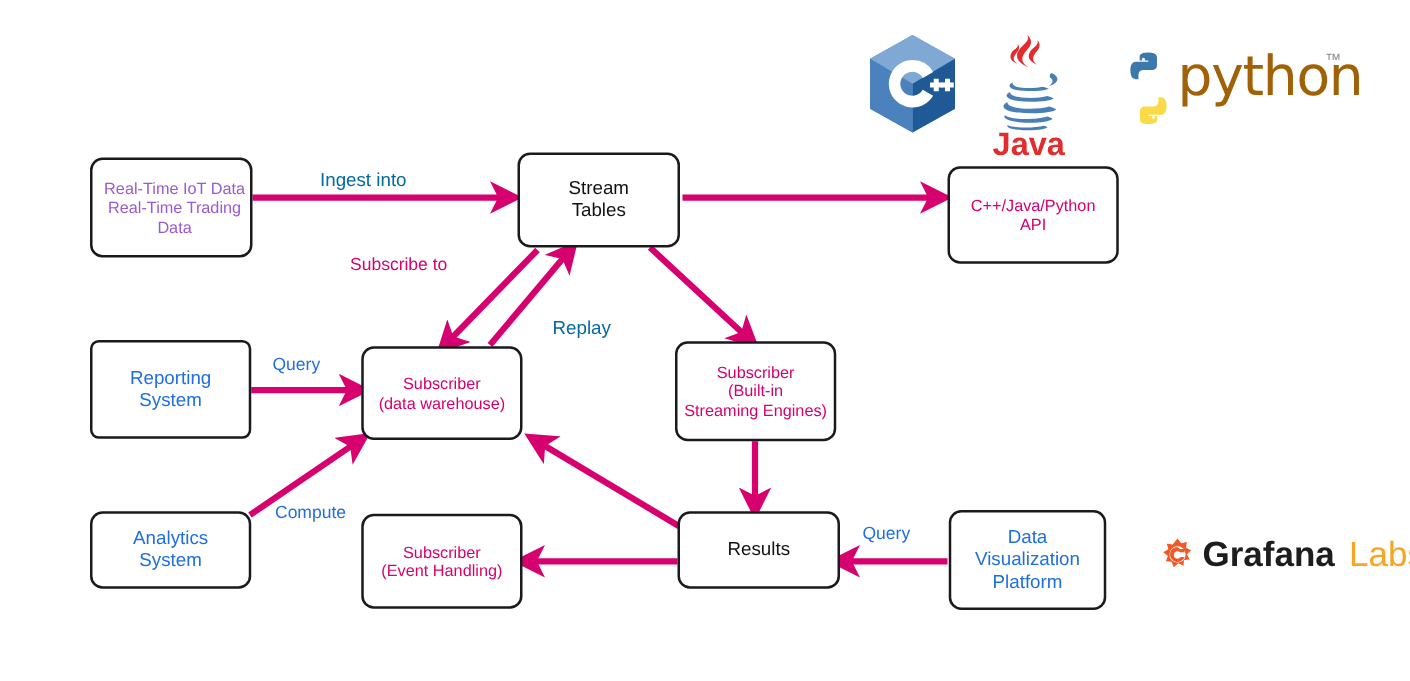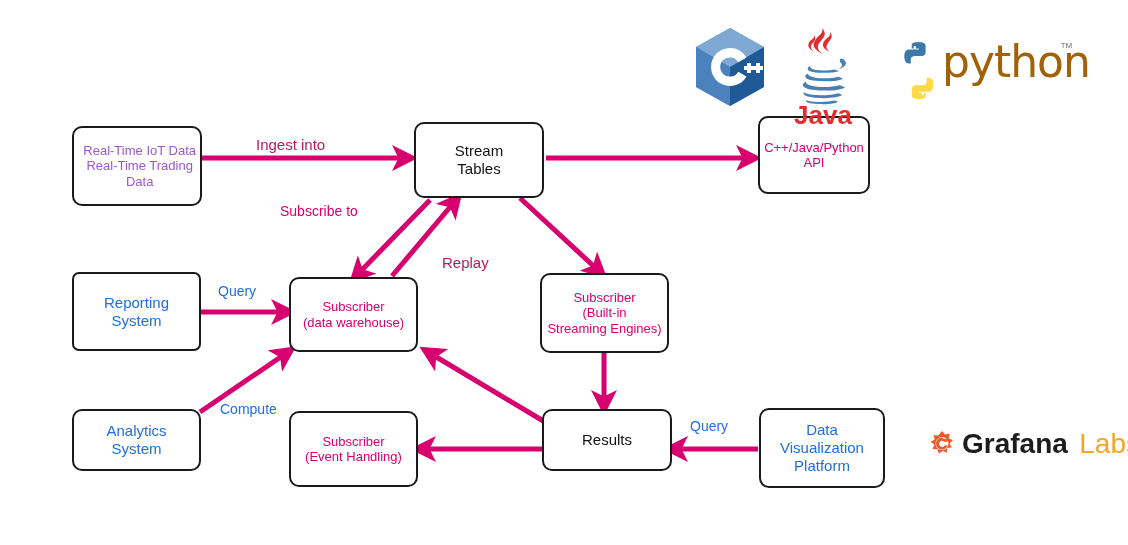--- a/index.html
+++ b/index.html
@@ -12,21 +12,21 @@
         border:2.5px solid #1a1a1a;border-radius:10px;
         display:flex;align-items:center;justify-content:center;text-align:center;
         line-height:1.18;z-index:3;}
   .node .txt{display:block;padding:0 4px;}
   .n-purple .txt{color:#9b59d0;font-size:13px;}
   .n-mag .txt{color:#d6006e;font-size:13px;}
   .n-blue .txt{color:#1f6fe0;font-size:15px;}
   .n-black .txt{color:#111111;font-size:15px;}
 
   .edge-label{position:absolute;z-index:4;white-space:nowrap;background:transparent;}
-  .lbl-black{color:#be185d;font-size:15px;}
+  .lbl-black{color:#0369a1;font-size:15px;}
   .lbl-mag{color:#d6006e;font-size:14px;}
   .lbl-blue{color:#1f6fe0;font-size:14px;text-align:right;}
 
   .logo{position:absolute;z-index:5;}
   .logo svg{display:block;}
 </style>
 </head>
 <body>
 
 <div id="stage">
@@ -71,21 +71,21 @@
     </span>
   </div>
 
   <div class="node n-black" style="left:414px;top:122px;width:130px;height:76px;">
     <span class="txt">
       <span>Stream</span><br>
       <span>Tables</span>
     </span>
   </div>
 
-  <div class="node n-mag" style="left:758px;top:116px;width:112px;height:78px;">
+  <div class="node n-mag" style="left:758px;top:133px;width:137px;height:78px;">
     <span class="txt">
       <span>C++/Java/Python</span><br>
       <span>API</span>
     </span>
   </div>
 
   <div class="node n-blue" style="left:72px;top:272px;width:129px;height:79px;border-radius:7px;">
     <span class="txt">
       <span>Reporting</span><br>
       <span>System</span>

